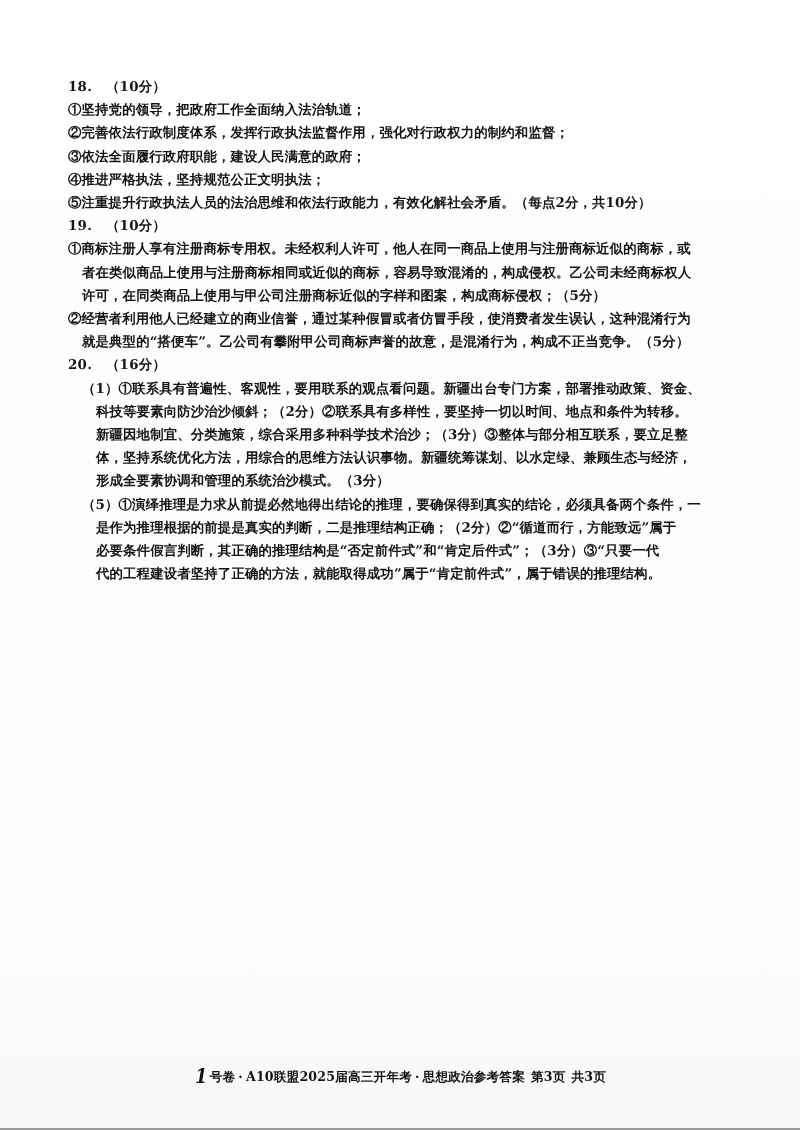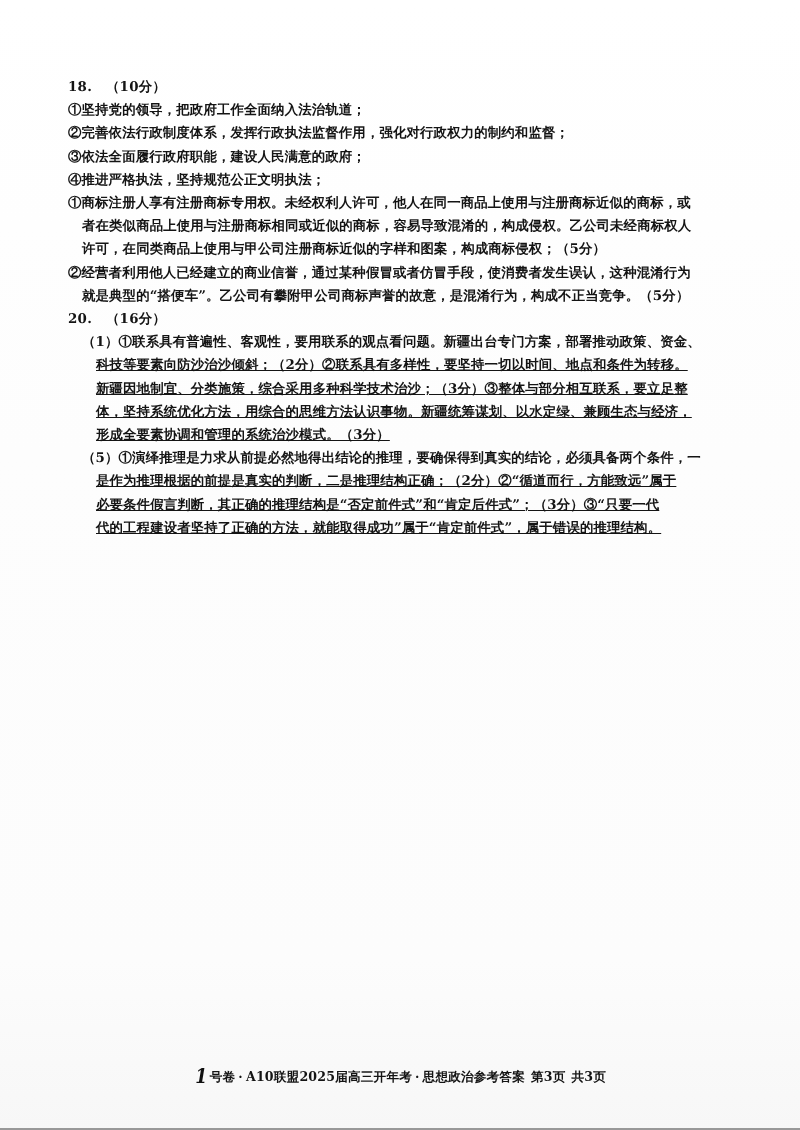--- a/index.html
+++ b/index.html
@@ -49,21 +49,21 @@
     font-weight: 600;
     text-rendering: geometricPrecision;
   }
   
   .head {
     font-weight: 600;
     letter-spacing: .3px;
   }
   
   .ind1 { padding-left: 14px; }   
-  .ind2 { padding-left: 28px; text-decoration: underline; }   
+  .ind2 { padding-left: 28px; }   
   .ind-q { padding-left: 14px; }  
 
   .footer {
     position: absolute;
     left: 0;
     right: 0;
     bottom: 44px;
     text-align: center;
     white-space: nowrap;
   }
@@ -96,21 +96,23 @@
 
 <div class="page">
 
   <div class="content">
 
     <div class="line head">18.　（10分）</div>
     <div class="line">①坚持党的领导，把政府工作全面纳入法治轨道；</div>
     <div class="line">②完善依法行政制度体系，发挥行政执法监督作用，强化对行政权力的制约和监督；</div>
     <div class="line">③依法全面履行政府职能，建设人民满意的政府；</div>
     <div class="line">④推进严格执法，坚持规范公正文明执法；</div>
+    <div class="line">⑤注重提升行政执法人员的法治思维和依法行政能力，有效化解社会矛盾。（每点2分，共10分）</div>
 
+    <div class="line head">19.　（10分）</div>
     <div class="line">①商标注册人享有注册商标专用权。未经权利人许可，他人在同一商品上使用与注册商标近似的商标，或</div>
     <div class="line ind1">者在类似商品上使用与注册商标相同或近似的商标，容易导致混淆的，构成侵权。乙公司未经商标权人</div>
     <div class="line ind1">许可，在同类商品上使用与甲公司注册商标近似的字样和图案，构成商标侵权；（5分）</div>
     <div class="line">②经营者利用他人已经建立的商业信誉，通过某种假冒或者仿冒手段，使消费者发生误认，这种混淆行为</div>
     <div class="line ind1">就是典型的“搭便车”。乙公司有攀附甲公司商标声誉的故意，是混淆行为，构成不正当竞争。（5分）</div>
 
     <div class="line head">20.　（16分）</div>
     <div class="line ind-q">（1）①联系具有普遍性、客观性，要用联系的观点看问题。新疆出台专门方案，部署推动政策、资金、</div>
     <div class="line ind2">科技等要素向防沙治沙倾斜；（2分）②联系具有多样性，要坚持一切以时间、地点和条件为转移。</div>
     <div class="line ind2">新疆因地制宜、分类施策，综合采用多种科学技术治沙；（3分）③整体与部分相互联系，要立足整</div>

